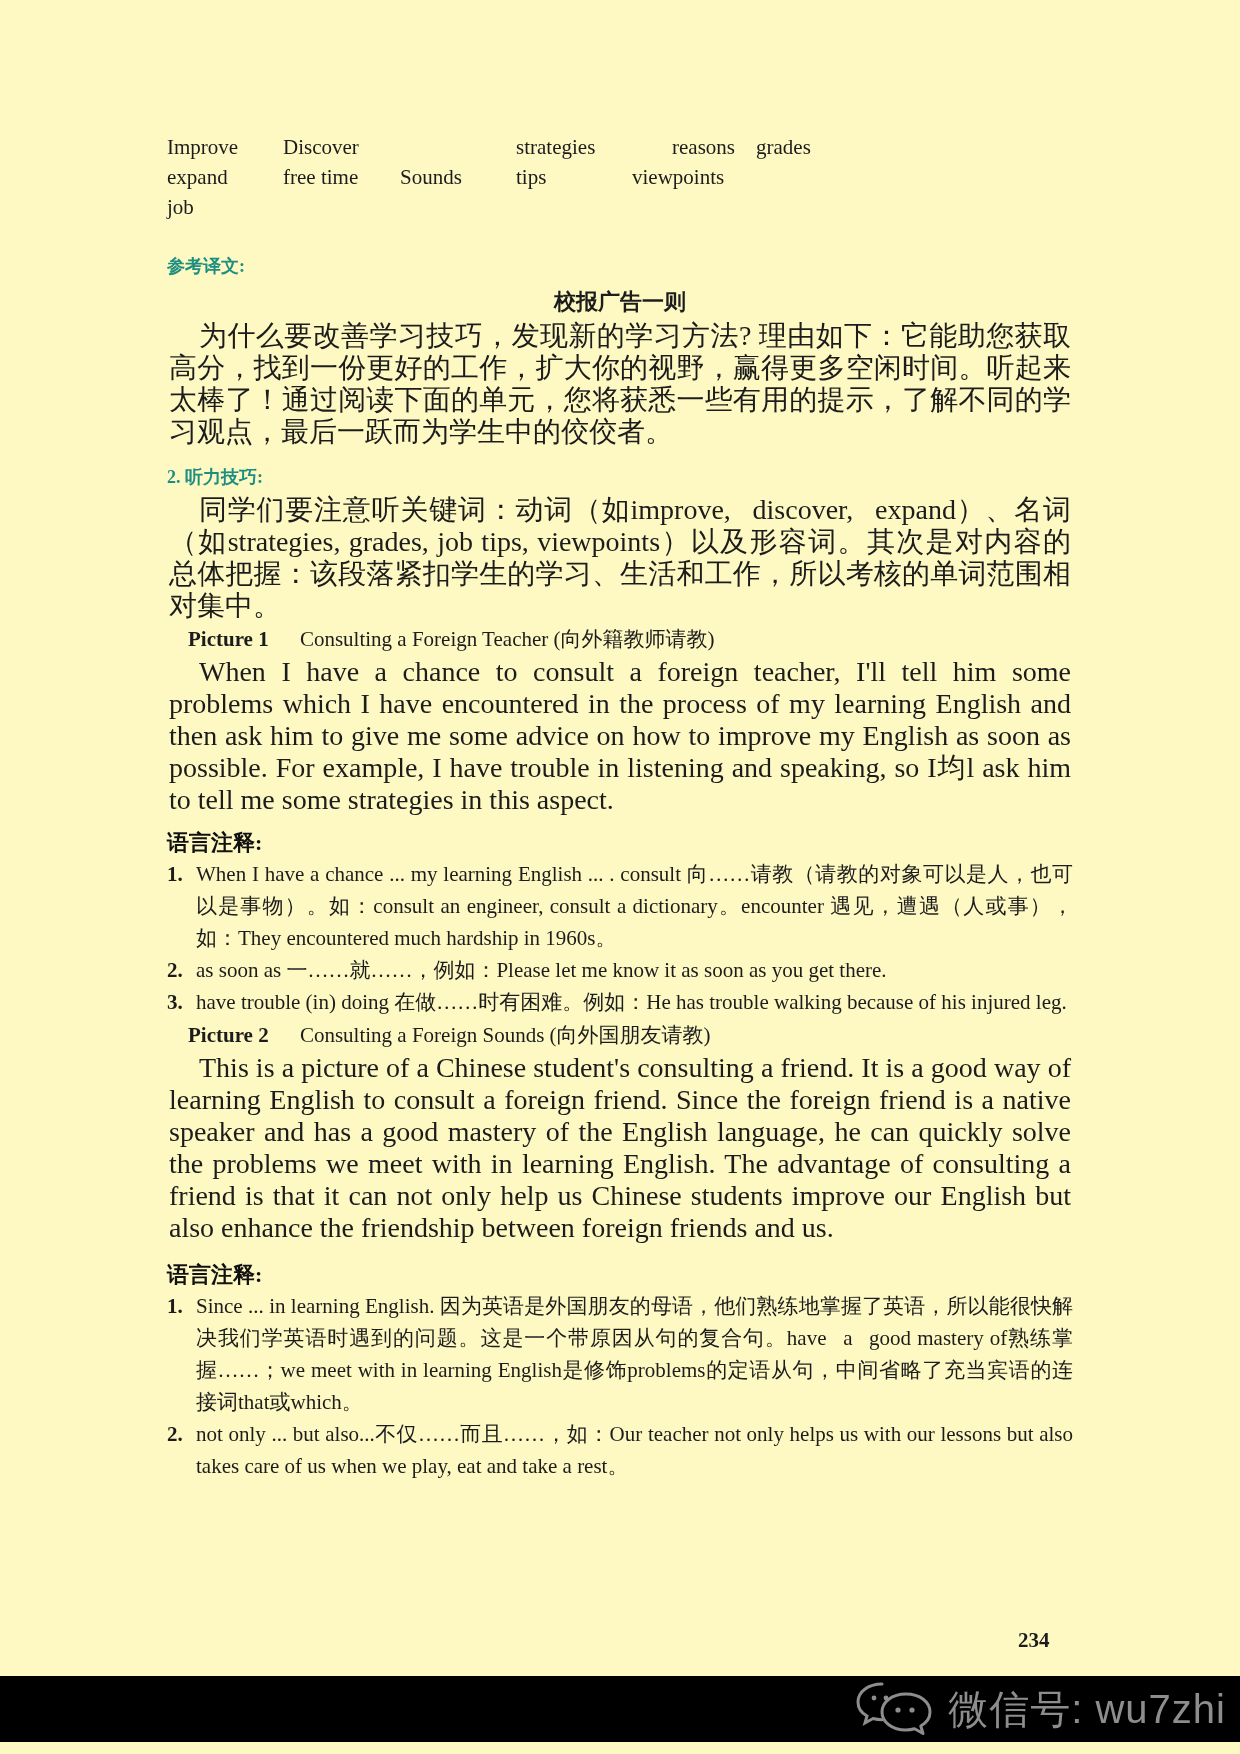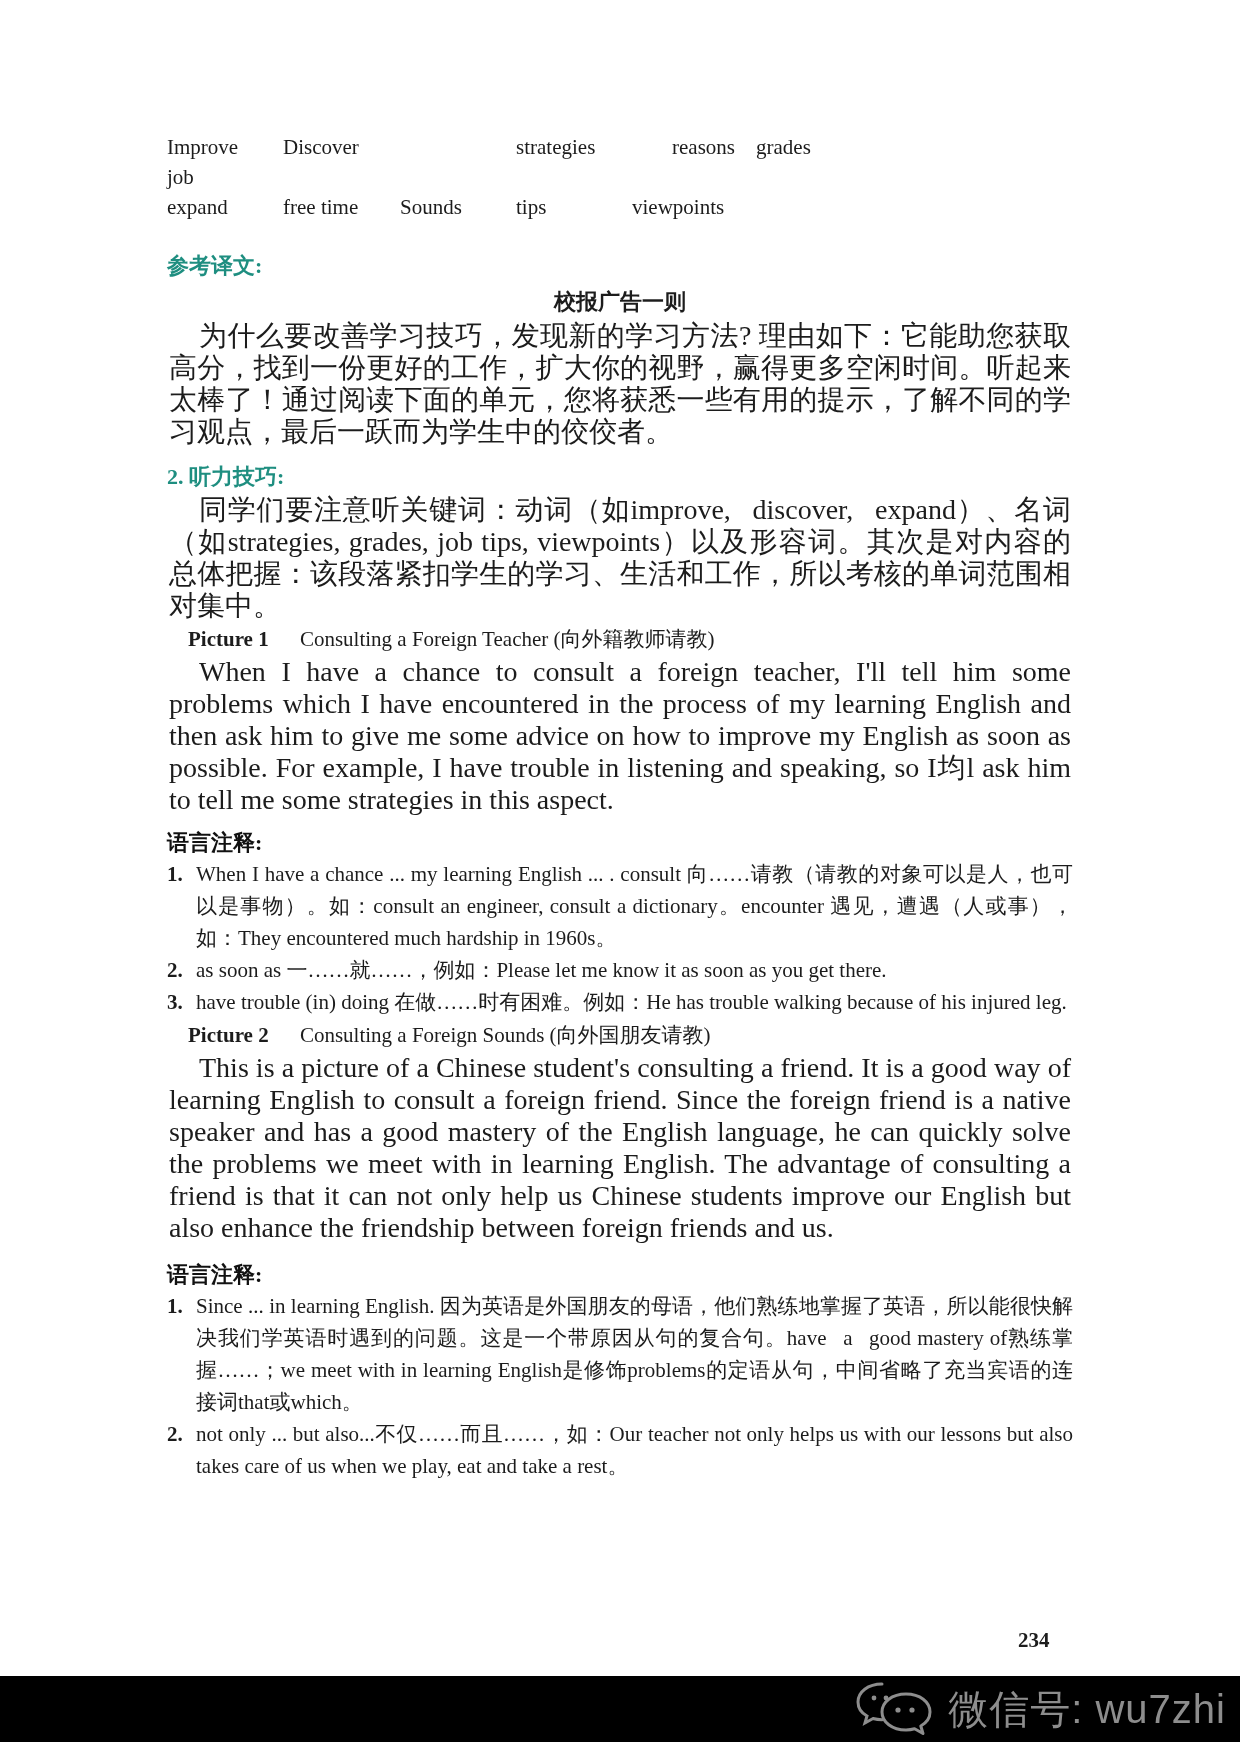--- a/index.html
+++ b/index.html
@@ -1,37 +1,37 @@
 <!DOCTYPE html>
 <html><head>
 <meta charset="utf-8">
 <style>
   html,body { margin:0; padding:0; background:#e8e8e8; }
   .page {
     position:relative;
     width:1240px; height:1754px;
     margin:0 auto;
-    background:#ffffff;
+    background:#fef9c3;
     font-family:"Liberation Serif","DejaVu Serif",serif;
     color:#1c1c1c;
     overflow:hidden;
   }
   .content { position:absolute; left:167px; top:0; width:906px; }
 
   
   .wordrows { margin-top:135px; }
   .wordrow { position:relative; height:30px; font-size:21px; }
   .wordrow span { position:absolute; top:0; white-space:nowrap; }
   .r1a{left:0;} .r1b{left:116px;} .r1c{left:349px;} .r1d{left:505px;} .r1e{left:589px;}
   .r2a{left:0;}
   .r3a{left:0;} .r3b{left:116px;} .r3c{left:233px;} .r3d{left:349px;} .r3e{left:465px;}
 
   .teal-heading {
     margin-top:26px;
-    font-size:22px; font-weight:bold;
+    font-size:18px; font-weight:bold;
     color:#1e8e80;
     height:30px; line-height:30px;
   }
   .teal-heading.tight { margin-top:14px; }
   .teal-heading.samples { margin-top:12px; }
 
   .center-title {
     margin-top:5px;
     text-align:center;
     font-weight:bold;
@@ -97,28 +97,28 @@
 
     <div class="wordrows">
       <div class="wordrow">
         <span class="r1a">Improve</span>
         <span class="r1b">Discover</span>
         <span class="r1c">strategies</span>
         <span class="r1d">reasons</span>
         <span class="r1e">grades</span>
       </div>
       <div class="wordrow">
-        <span class="r2a">job</span>
-      </div>
-      <div class="wordrow">
         <span class="r3a">expand</span>
         <span class="r3b">free time</span>
         <span class="r3c">Sounds</span>
         <span class="r3d">tips</span>
         <span class="r3e">viewpoints</span>
+      </div>
+      <div class="wordrow">
+        <span class="r2a">job</span>
       </div>
     </div>
 
     <div class="teal-heading">参考译文:</div>
     <div class="center-title">校报广告一则</div>
     <p class="para">为什么要改善学习技巧，发现新的学习方法? 理由如下：它能助您获取高分，找到一份更好的工作，扩大你的视野，赢得更多空闲时间。听起来太棒了！通过阅读下面的单元，您将获悉一些有用的提示，了解不同的学习观点，最后一跃而为学生中的佼佼者。</p>
 
     <div class="teal-heading tight">2. 听力技巧:</div>
     <p class="para">同学们要注意听关键词：动词（如improve,  discover,  expand）、名词（如strategies, grades, job tips, viewpoints）以及形容词。其次是对内容的总体把握：该段落紧扣学生的学习、生活和工作，所以考核的单词范围相对集中。</p>
 

